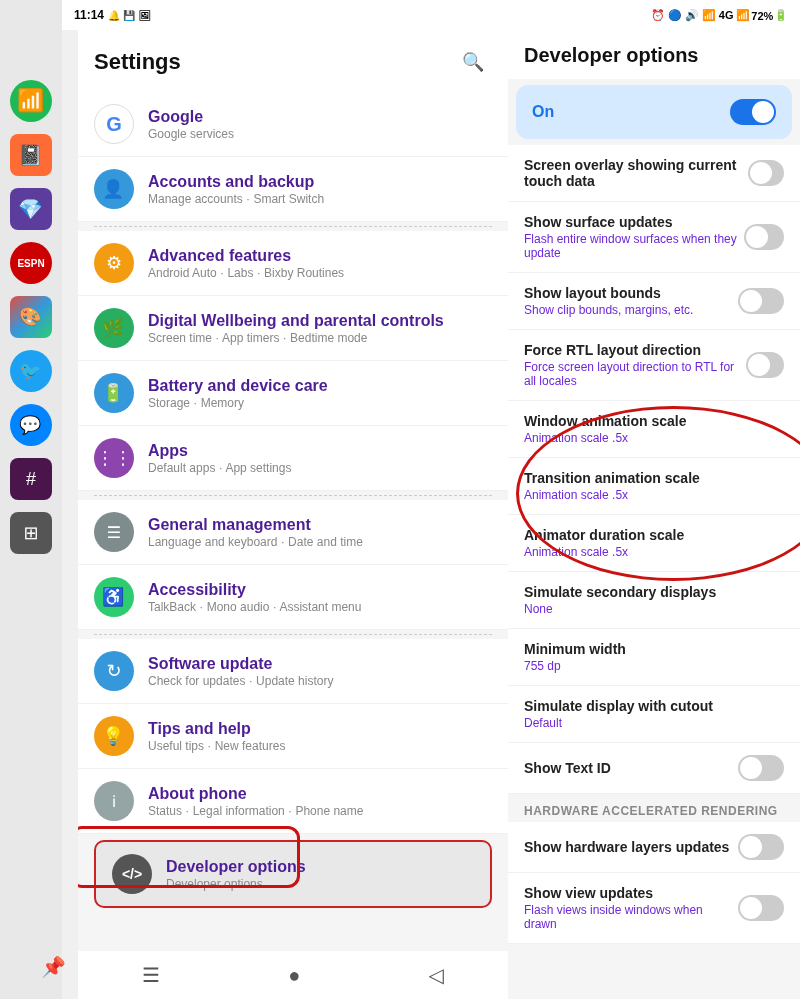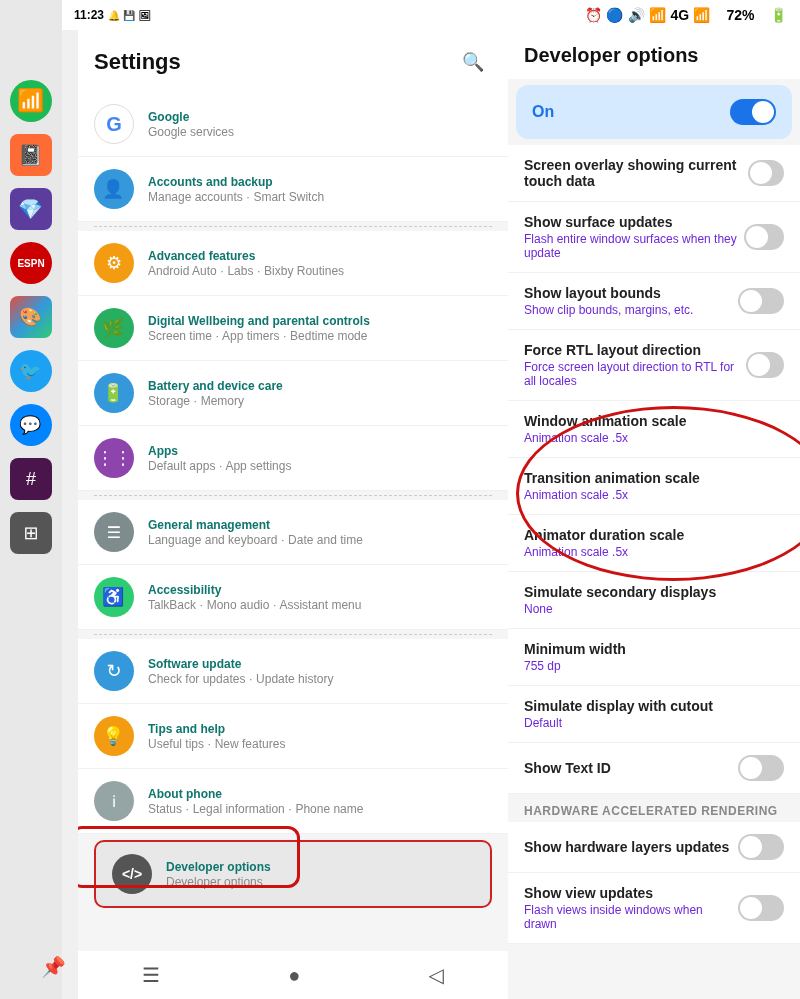--- a/index.html
+++ b/index.html
@@ -63,21 +63,21 @@
       height: 30px;
       background: #fff;
       display: flex;
       align-items: center;
       justify-content: space-between;
       padding: 0 12px;
       font-size: 12px;
       font-weight: 600;
     }
     .status-left { display: flex; align-items: center; gap: 4px; }
-    .status-right { display: flex; align-items: center; gap: 16px; font-size: 14px; }
+    .status-right { display: flex; align-items: flex-end; gap: 1px; font-size: 11px; }
 
     
     .content-area {
       flex: 1;
       display: flex;
       height: calc(999px - 30px);
       padding-left: 16px;
     }
 
     
@@ -148,23 +148,23 @@
     .item-icon.battery { background: #3498db; }
     .item-icon.apps { background: #8e44ad; }
     .item-icon.general { background: #7f8c8d; }
     .item-icon.access { background: #2ecc71; }
     .item-icon.update { background: #3498db; }
     .item-icon.tips { background: #f39c12; }
     .item-icon.about { background: #95a5a6; }
     .item-icon.dev { background: #555; }
     .item-text { flex: 1; }
     .item-name {
-      font-size: 12px;
+      font-size: 16px;
       font-weight: 600;
-      color: #0f766e;
+      color: #4c1d95;
     }
     .item-sub {
       font-size: 12px;
       color: #888;
       margin-top: 1px;
     }
     .divider-dotted {
       border: none;
       border-top: 1.5px dashed #ccc;
       margin: 4px 16px;
@@ -344,21 +344,21 @@
   </div>
   <div style="position:relative;flex:1;">
     <div class="pin-icon">📌</div>
   </div>
 </div>
 
 <div class="main-area">
 
   <div class="status-bar">
     <div class="status-left">
-      <span>11:23</span>
+      <span>11:14</span>
       <span style="font-size:10px;">🔔 💾 🖼</span>
     </div>
     <div class="status-right">
       <span>⏰ 🔵 🔊 📶 4G 📶</span>
       <span>72%</span>
       <span>🔋</span>
     </div>
   </div>
 
   <div class="content-area">

